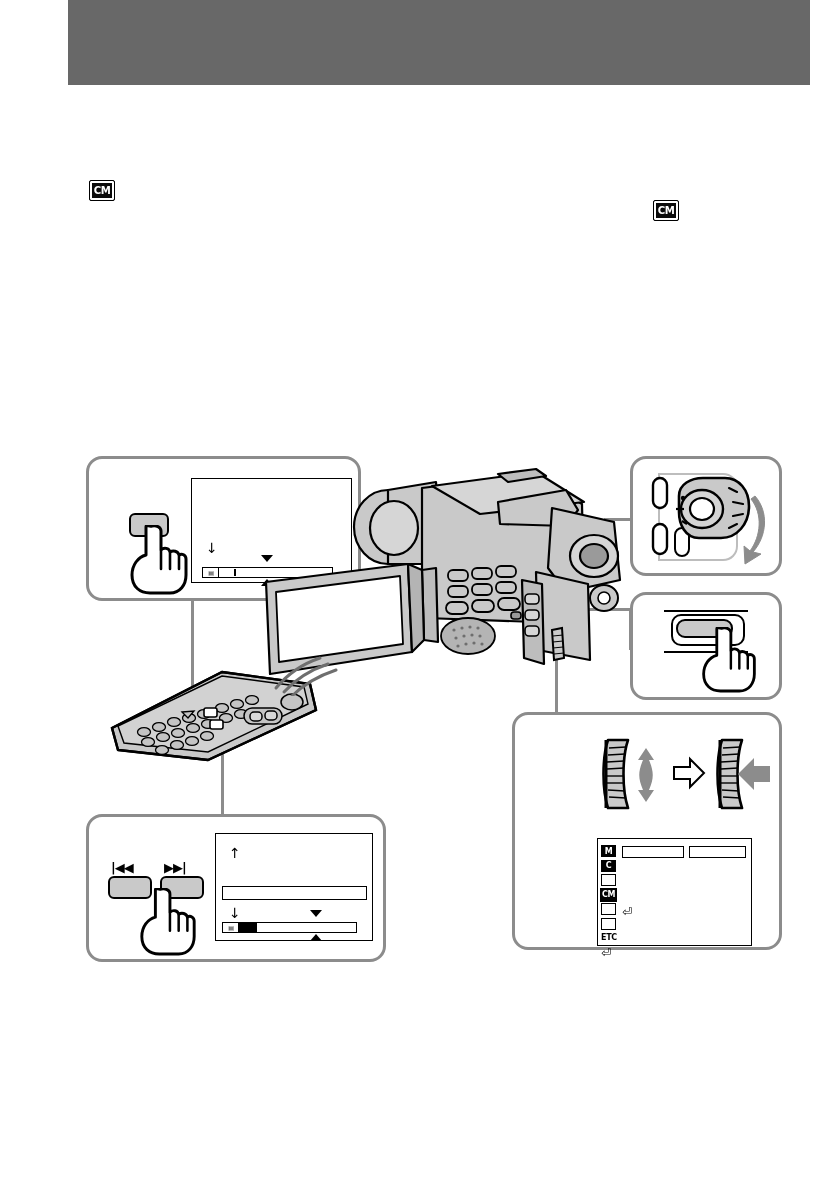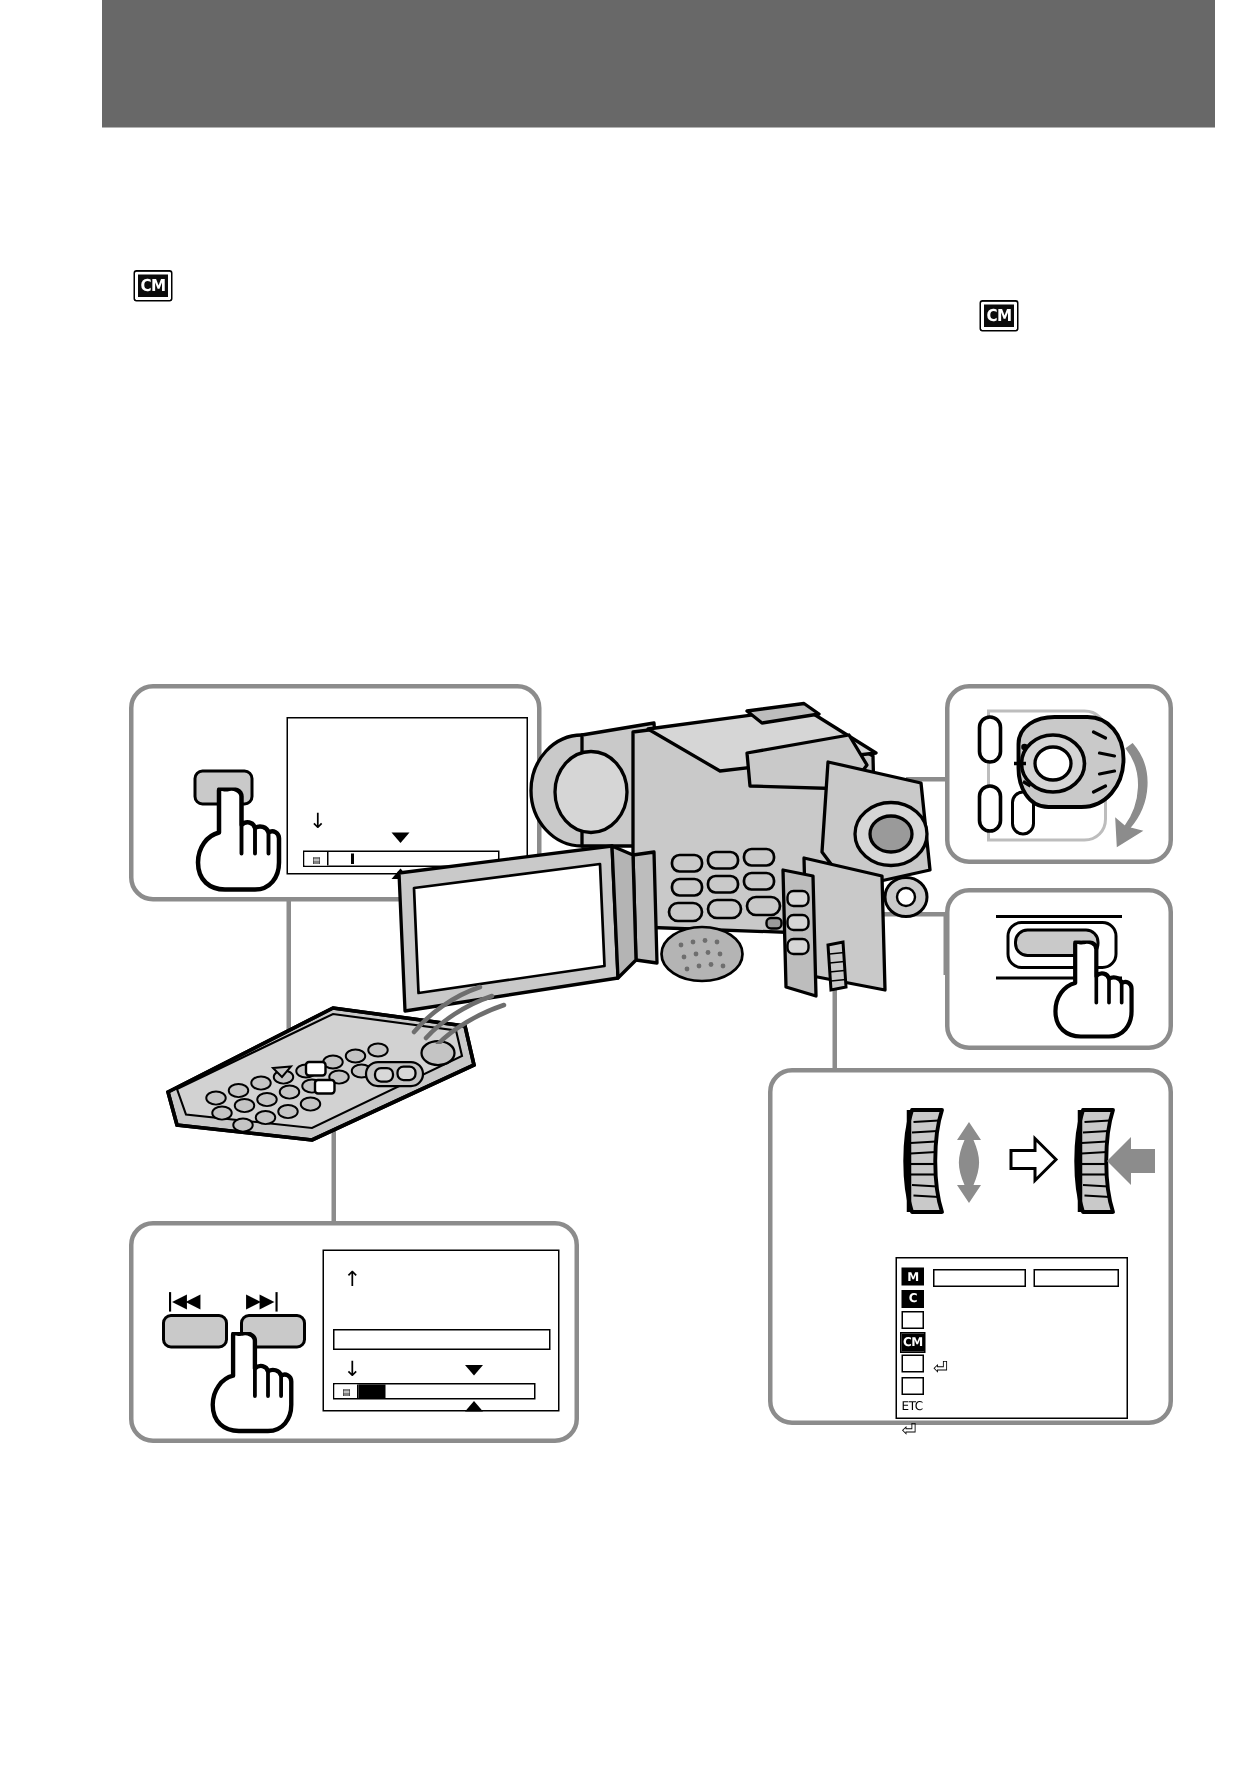--- a/index.html
+++ b/index.html
@@ -193,21 +193,21 @@
     color: #fff;
     font-family: "DejaVu Sans", sans-serif;
     font-size: 8px;
     font-weight: 700;
     letter-spacing: -0.5px;
     box-sizing: border-box;
   }
   .mi-etc {
     font-family: "DejaVu Sans", sans-serif;
     font-size: 8px;
-    font-weight: 400;
+    font-weight: 700;
     line-height: 12px;
     letter-spacing: -0.3px;
   }
   .mi-ret {
     font-family: "DejaVu Sans", sans-serif;
     font-size: 12px;
     line-height: 12px;
   }
   .menu-valbox {
     position: absolute;

